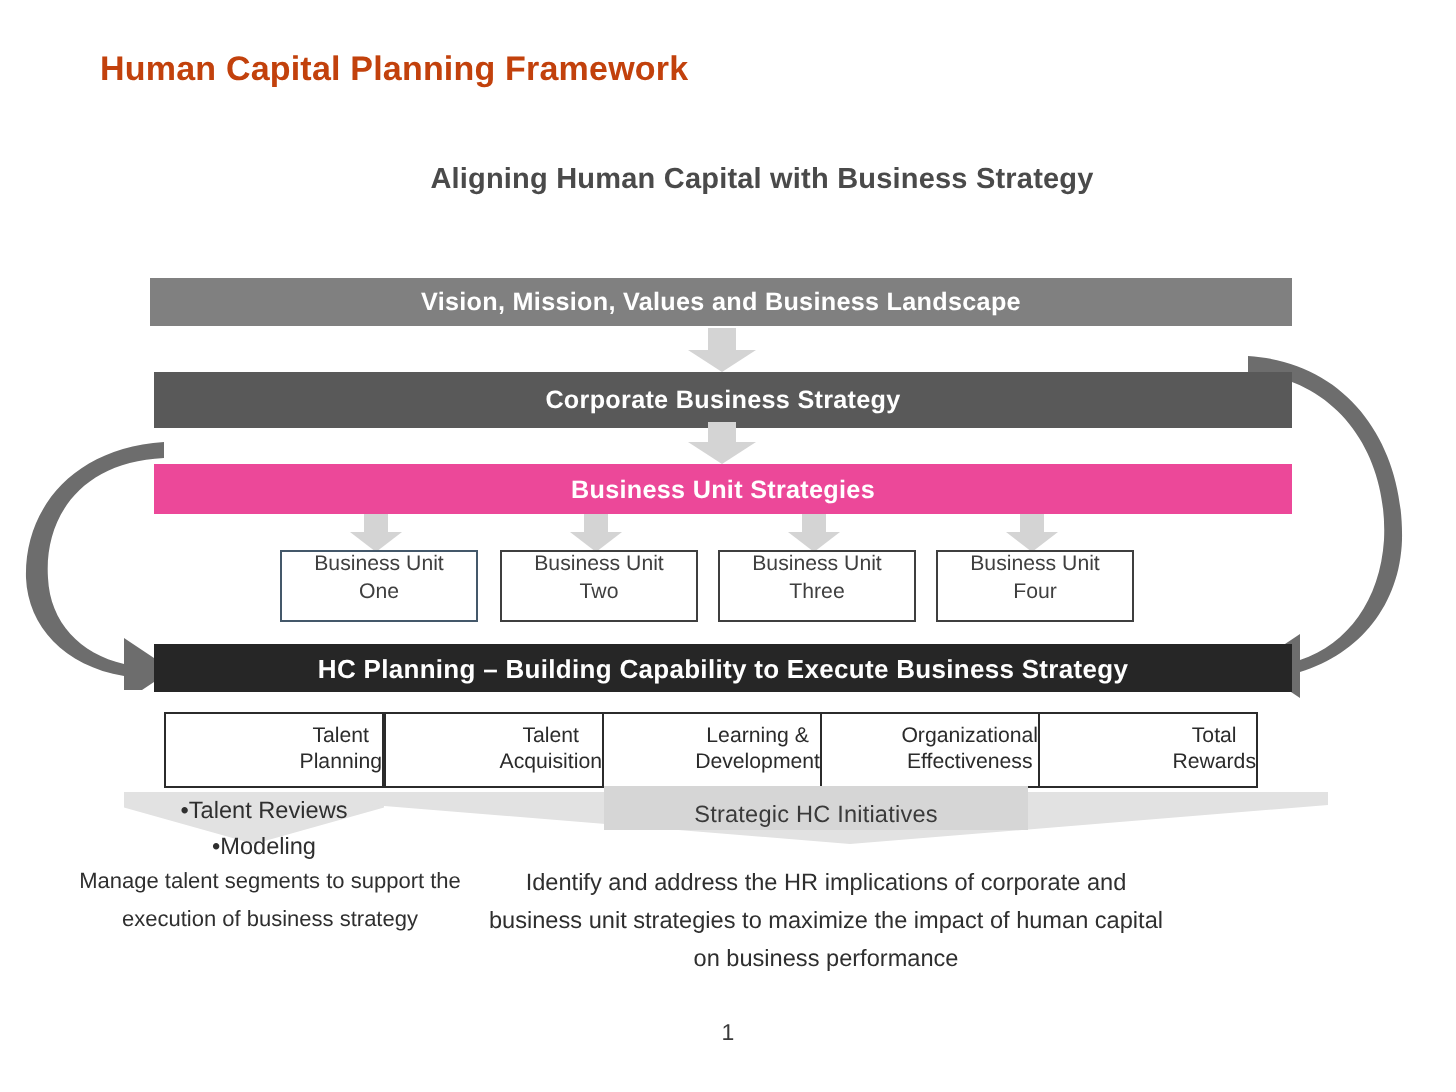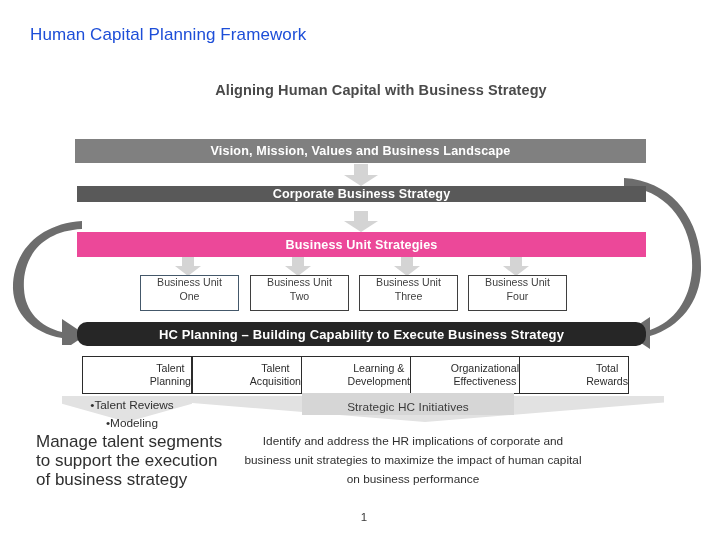--- a/index.html
+++ b/index.html
@@ -19,25 +19,25 @@
   .slide {
     position: absolute;
     left: 0; top: 0;
     width: 728px;
     height: 546px;
   }
 
   
   .slide-title {
     position: absolute;
-    left: 30px;
+    left: 50px;
     top: 25px;
     font-size: 17px;
-    font-weight: normal;
-    color: #1d4ed8;
+    font-weight: bold;
+    color: #c2410c;
     letter-spacing: 0.1px;
     white-space: nowrap;
   }
   .slide-subtitle {
     position: absolute;
     left: 17px;
     top: 82px;
     width: 728px;
     text-align: center;
     font-size: 14.5px;
@@ -56,32 +56,31 @@
     font-weight: bold;
     font-size: 12.6px;
     letter-spacing: 0.15px;
     white-space: nowrap;
   }
   .bar-vision {
     left: 75px;  top: 139px;  width: 571px; height: 24px;
     background: #808080;
   }
   .bar-corporate {
-    left: 77px;  top: 186px;  width: 569px; height: 16px;
+    left: 77px;  top: 186px;  width: 569px; height: 28px;
     background: #595959;
   }
   .bar-bus {
     left: 77px;  top: 232px;  width: 569px; height: 25px;
     background: #ec4899;
   }
   .bar-hc {
     left: 77px;  top: 322px;  width: 569px; height: 24px;
     background: #262626;
     font-size: 13px;
-    border-radius: 10px;
   }
 
   
   .down-arrow {
     position: absolute;
     width: 34px;
     color: #d4d4d4;
   }
   .down-arrow .shaft {
     position: absolute;
@@ -209,21 +208,22 @@
     line-height: 18px;
     color: #2f2f2f;
   }
 
   
   .desc-left {
     position: absolute;
     left: 36px;
     top: 432px;
     width: 198px;
-    font-size: 17px;
+    text-align: center;
+    font-size: 11px;
     line-height: 19px;
     color: #2f2f2f;
   }
   .desc-right {
     position: absolute;
     left: 244px;
     top: 432px;
     width: 338px;
     text-align: center;
     font-size: 11.8px;

